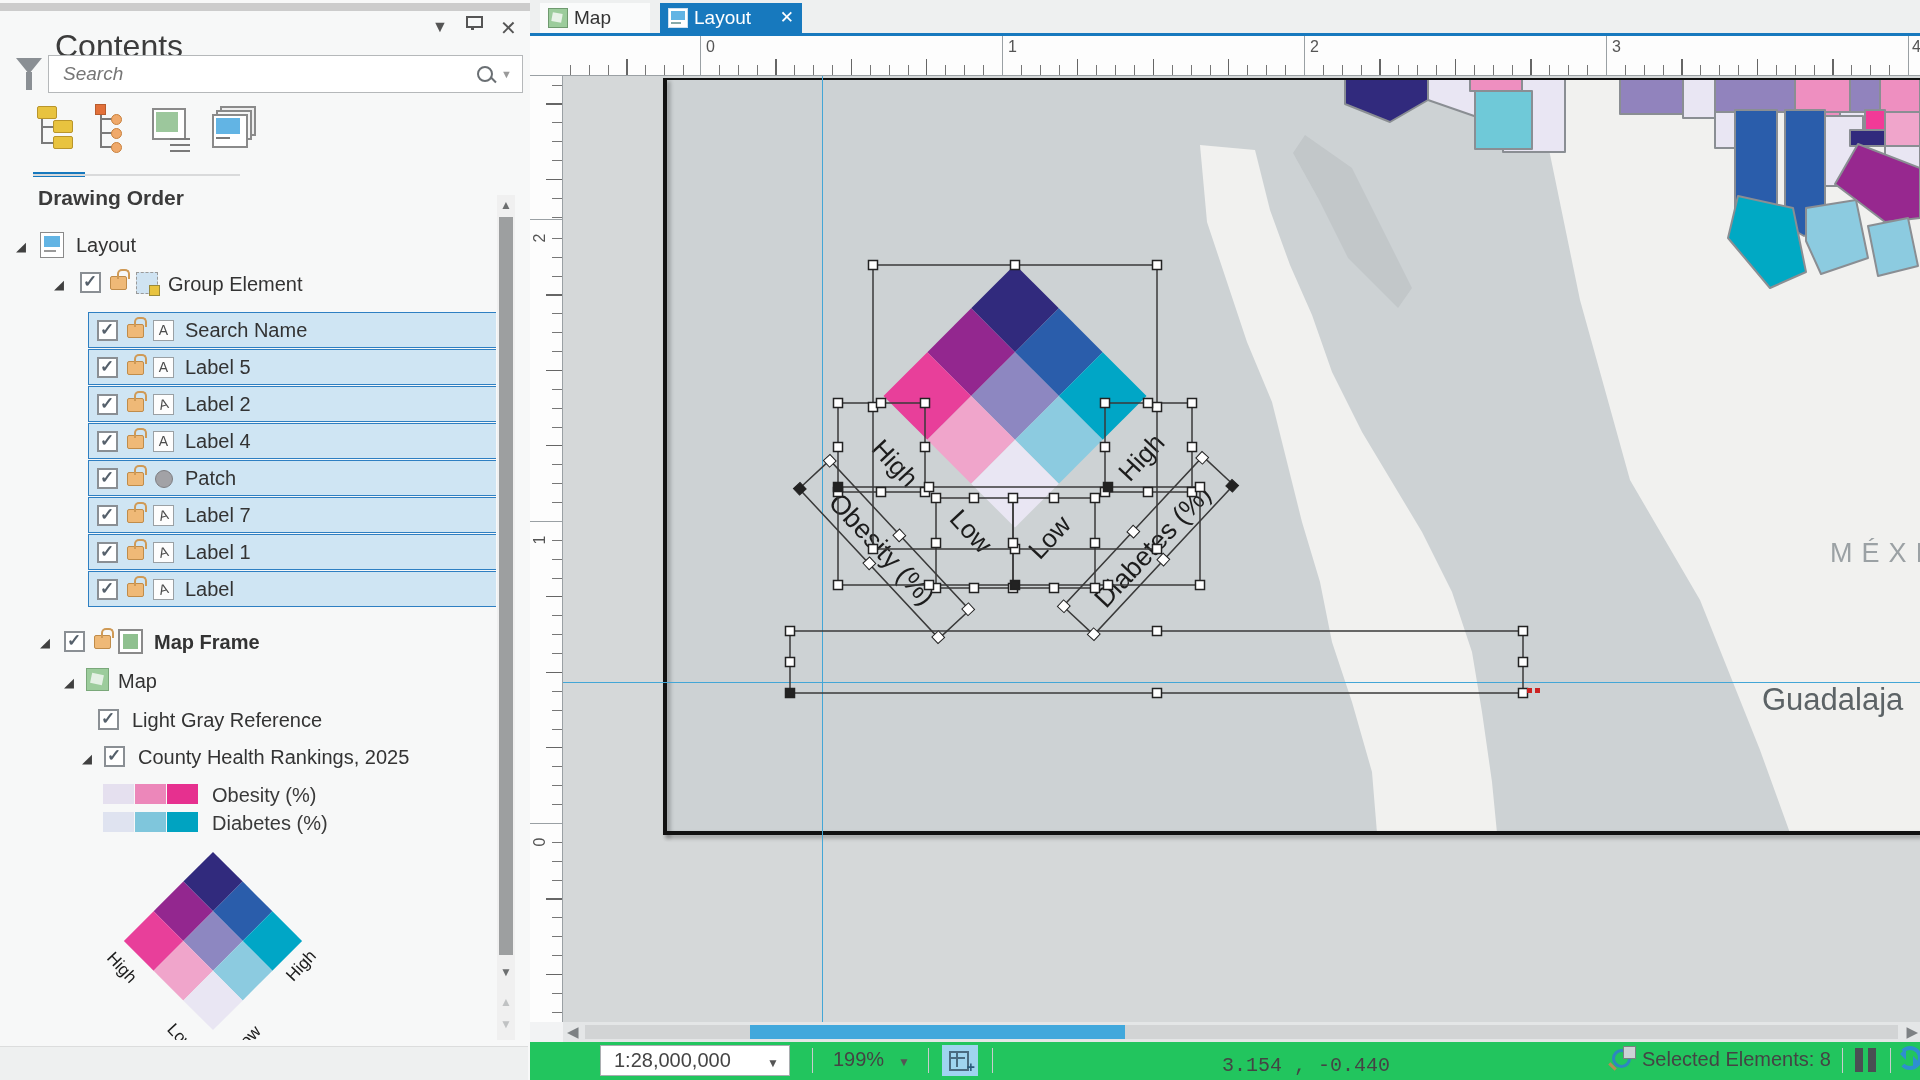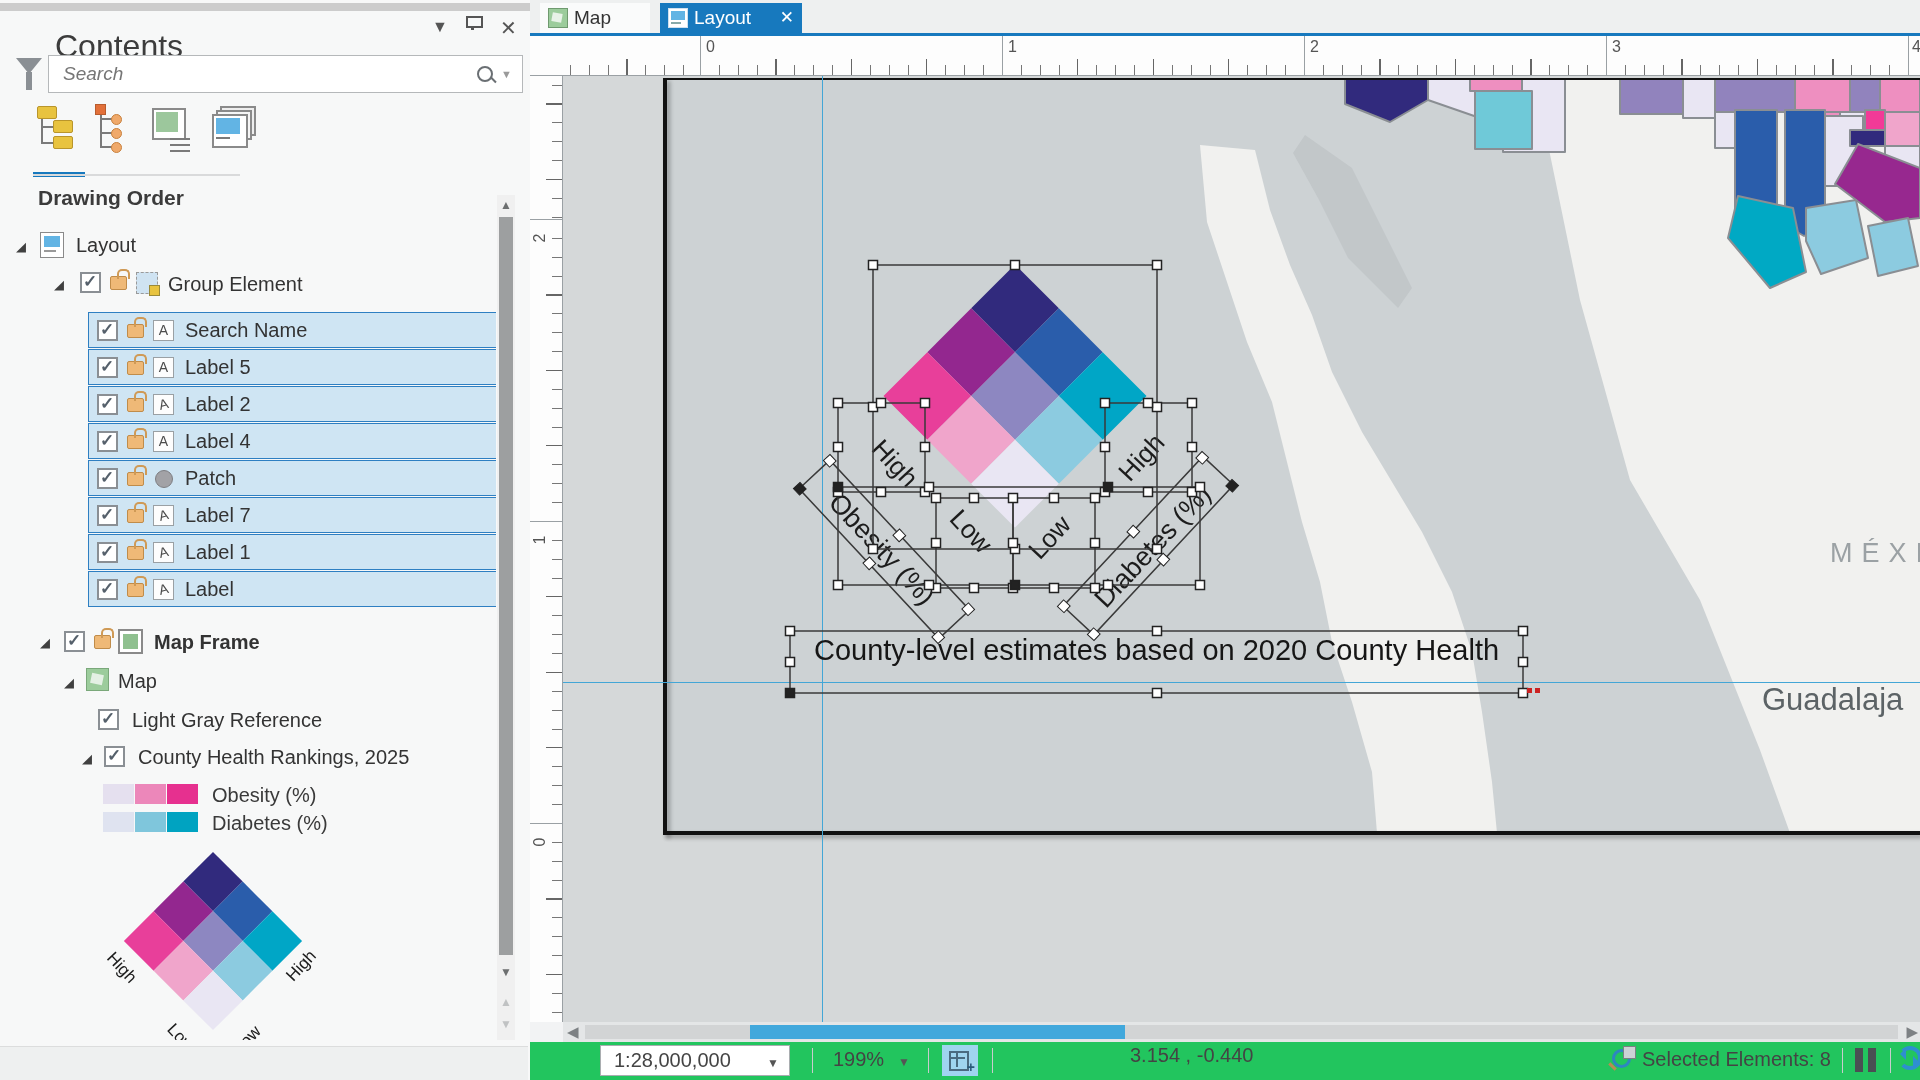--- a/index.html
+++ b/index.html
@@ -120,21 +120,21 @@
   .scale-box{position:absolute;left:70px;top:3px;width:190px;height:31px;background:#fff;border:1px solid #a9adb0;box-sizing:border-box;}
   .scale-box span{position:absolute;left:13px;top:3px;}
   .dd-arr{position:absolute;font-size:12px;color:#555;}
   .sb-div{position:absolute;top:6px;width:1px;height:25px;background:#c9cccd;}
   .zoom-lbl{position:absolute;left:303px;top:6px;}
   .gridbtn{position:absolute;left:412px;top:3px;width:36px;height:31px;background:#9fd4ef;}
   .gridbtn i{position:absolute;left:7px;top:6px;width:16px;height:16px;border:2px solid #4a6a80;display:block;}
   .gridbtn i::before{content:"";position:absolute;left:5px;top:-2px;width:2px;height:16px;background:#4a6a80;}
   .gridbtn i::after{content:"";position:absolute;left:-2px;top:4px;width:16px;height:2px;background:#4a6a80;}
   .gridbtn b{position:absolute;right:3px;bottom:1px;color:#2a5a7a;font-size:14px;}
-  .coords{position:absolute;left:600px;top:2px;width:260px;text-align:left;}
+  .coords{position:absolute;left:600px;top:12px;width:260px;text-align:right;font-family:Liberation Mono, monospace;}
   .selmag{position:absolute;left:1082px;top:7px;width:13px;height:13px;border:3px solid #2e86c0;border-radius:50%;}
   .selmag::before{content:"";position:absolute;left:-7px;top:13px;width:9px;height:3px;background:#b98a54;transform:rotate(45deg);}
   .selmag::after{content:"";position:absolute;left:8px;top:-6px;width:11px;height:11px;background:#cdd2d6;border:1px solid #7a8084;}
   .selcount{position:absolute;left:1112px;top:6px;}
   .pausebtn{position:absolute;left:1325px;top:6px;width:30px;height:24px;}
   .pausebtn i{position:absolute;top:0;width:8px;height:24px;background:#4a4f53;display:block;}
   .refreshbtn{position:absolute;left:1368px;top:4px;width:24px;height:24px;border:4px solid #2e8fd0;border-radius:50%;border-left-color:transparent;box-sizing:border-box;}
   .refreshbtn::before{content:"";position:absolute;left:-8px;top:-2px;border:6px solid transparent;border-right-color:#2e8fd0;}
   .refreshbtn::after{content:"";position:absolute;right:-7px;bottom:-2px;border:6px solid transparent;border-left-color:#2e8fd0;}
 </style>
@@ -428,21 +428,20 @@
         <div class="dia-cell" style="left: 62px; top: 124px; background: rgb(240, 165, 203);"></div>
         <div class="dia-cell" style="left: 124px; top: 124px; background: rgb(233, 230, 243);"></div>
       </div>
       <div class="dia-lbl lo-lbl" style="left:305px;top:372px;transform:rotate(47deg);">High</div>
       <div class="dia-lbl lo-lbl" style="left:552px;top:366px;transform:rotate(-47deg);">High</div>
       <div class="dia-lbl lo-lbl" style="left:384px;top:440px;transform:rotate(47deg);">Low</div>
       <div class="dia-lbl lo-lbl" style="left:463px;top:446px;transform:rotate(-47deg);">Low</div>
       <div class="dia-lbl lo-lbl" style="left:248px;top:458px;font-size:27px;transform:rotate(47deg);">Obesity (%)</div>
       <div class="dia-lbl lo-lbl" style="left:512px;top:455px;font-size:27px;transform:rotate(-47deg);">Diabetes (%)</div>
 
-      <div class="caption">County-level estimates based on 2020 County Health</div>
 
       <svg id="sel-svg" width="1357" height="946" viewBox="0 0 1357 946">
         <g id="sel-rects" fill="none" stroke="#3a3a3a" stroke-width="1.5">
             <rect x="310" y="189" width="284" height="284"></rect>
             <rect x="275" y="327" width="87" height="89"></rect>
             <rect x="542" y="327" width="87" height="89"></rect>
             <rect x="373" y="422" width="77" height="90"></rect>
             <rect x="450" y="422" width="82" height="90"></rect>
             <rect x="275" y="411" width="362" height="98"></rect>
             <rect x="227" y="555" width="733" height="62"></rect>

